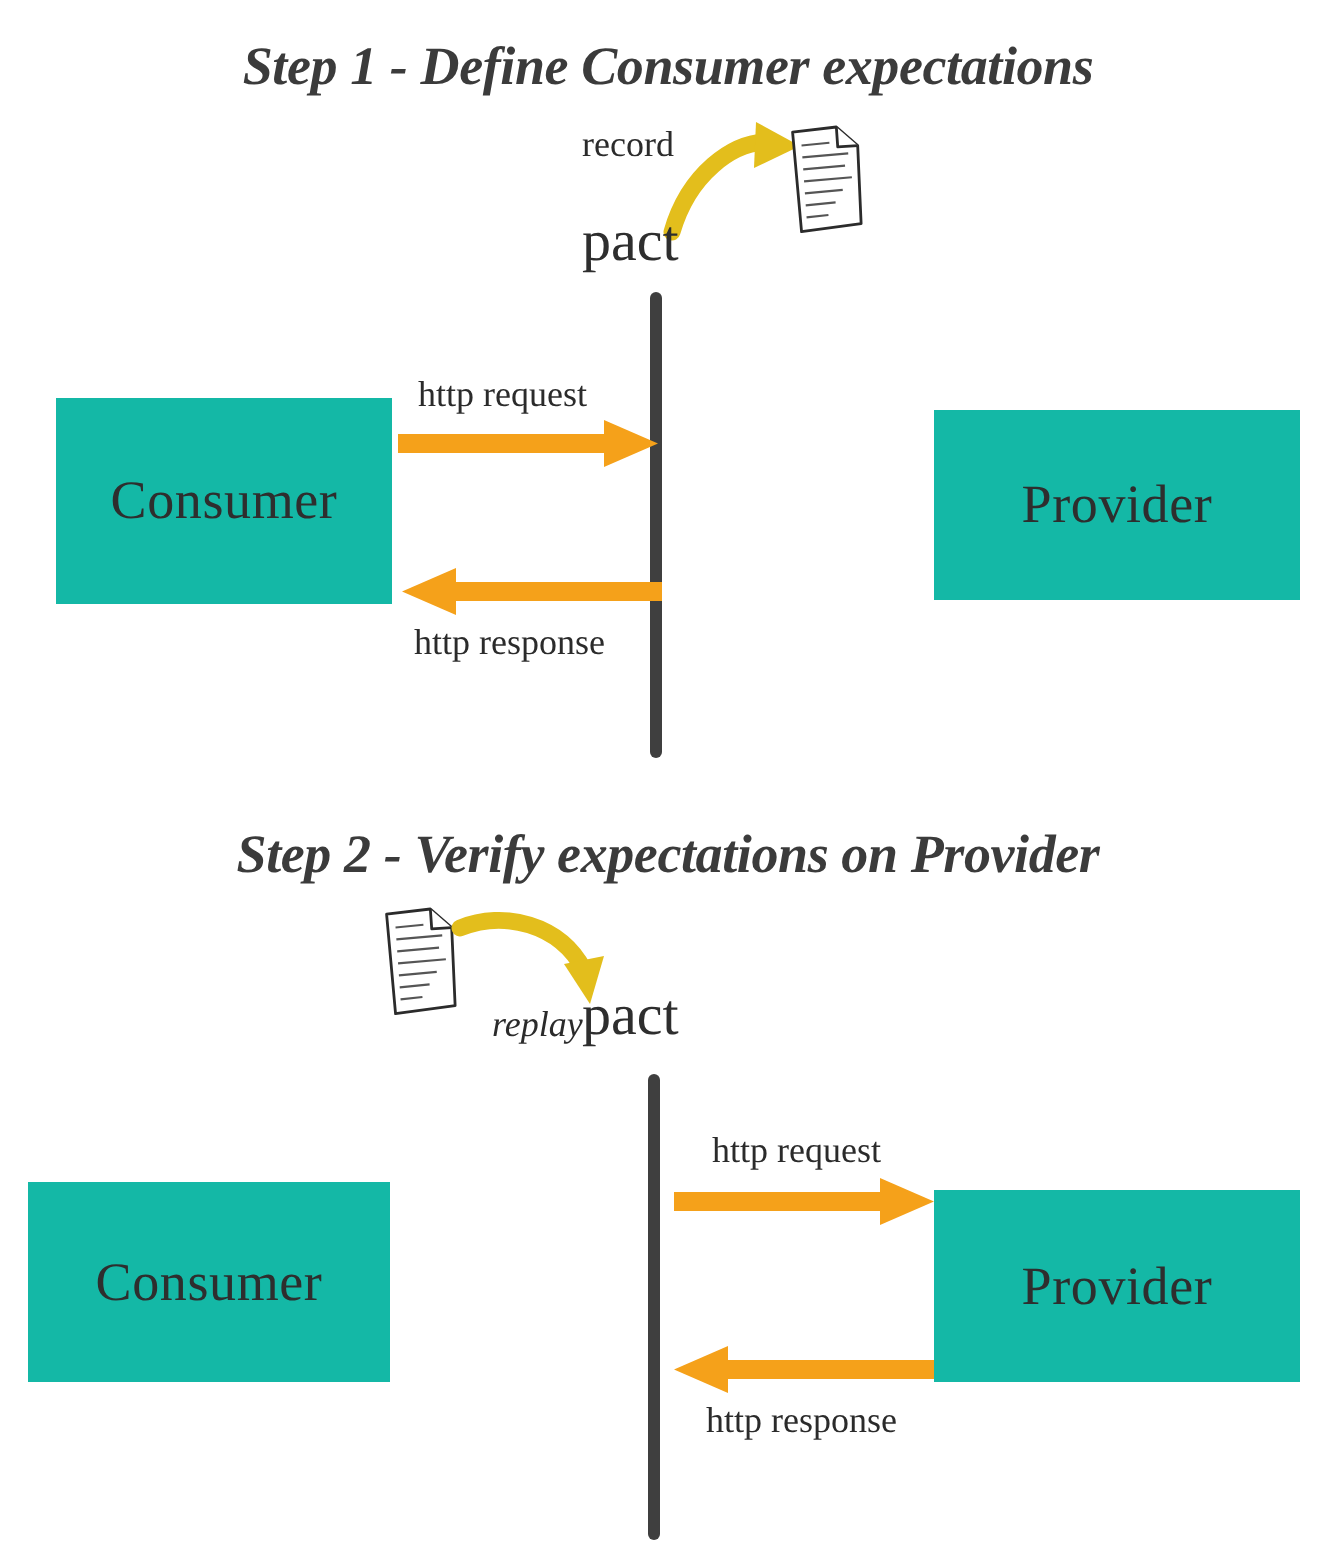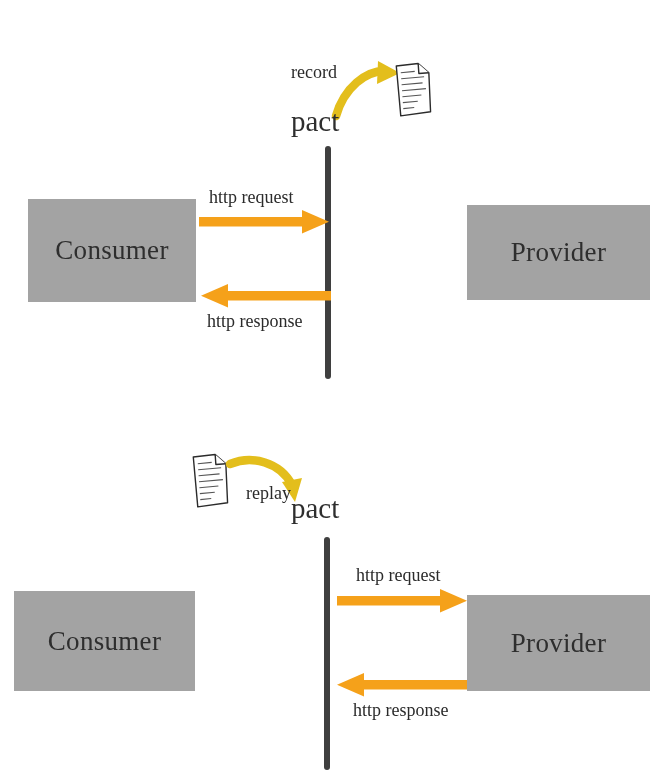--- a/index.html
+++ b/index.html
@@ -30,21 +30,21 @@
     font-size: 27px;
     letter-spacing: -0.2px;
     color: #3b3b3b;
     white-space: nowrap;
   }
   #title-1 { top: 18px; }
   #title-2 { top: 412px; }
 
   .party-box {
     position: absolute;
-    background: #a3a3a3;
+    background: #14b8a6;
     display: flex;
     align-items: center;
     justify-content: center;
     color: #2e2e2e;
     font-family: "Liberation Serif", "DejaVu Serif", serif;
     font-size: 27px;
     letter-spacing: 0.3px;
   }
 
   .lifeline {
@@ -74,20 +74,21 @@
   .arrow-svg, .curve-svg, .doc-svg {
     position: absolute;
     overflow: visible;
   }
 </style>
 </head>
 <body>
 
 <div class="stage">
 
+  <div class="step-title" id="title-1">Step 1 - Define Consumer expectations</div>
 
   <div class="flow-label" style="left:291px; top:62px;">record</div>
 
   <svg class="curve-svg" style="left:330px; top:58px;" width="80" height="65" viewBox="0 0 80 65">
     <path d="M 6 58 C 14 30, 36 12, 56 13" stroke="#E3BE1C" stroke-width="8.5" fill="none" stroke-linecap="round"></path>
     <path d="M 48 3 L 70 15 L 47 26 Z" fill="#E3BE1C"></path>
   </svg>
 
   <svg class="doc-svg" style="left:390px; top:61px;" width="45" height="58" viewBox="0 0 45 58">
     <g transform="rotate(-4 22 29)">
@@ -124,20 +125,21 @@
     <path d="M 103 1 L 130 12.8 L 103 24.5 Z" fill="#F5A11A"></path>
   </svg>
 
   <svg class="arrow-svg" style="left:199px; top:283px;" width="132" height="26" viewBox="0 0 132 26">
     <rect x="24" y="8" width="108" height="9.5" fill="#F5A11A"></rect>
     <path d="M 29 1 L 2 12.8 L 29 24.5 Z" fill="#F5A11A"></path>
   </svg>
 
   <div class="flow-label" style="left:207px; top:311px;">http response</div>
 
+  <div class="step-title" id="title-2">Step 2 - Verify expectations on Provider</div>
 
   <svg class="doc-svg" style="left:187px; top:452px;" width="45" height="58" viewBox="0 0 45 58">
     <g transform="rotate(-4 22 29)">
       <path d="M 8 4 L 30 3 L 40 13 L 39 52 L 9 54 Z" fill="#ffffff" stroke="#2b2b2b" stroke-width="1.4" stroke-linejoin="round"></path>
       <path d="M 30 3 L 30 13 L 40 13" fill="#ffffff" stroke="#2b2b2b" stroke-width="1.4" stroke-linejoin="round"></path>
       <g stroke="#555" stroke-width="1.1">
         <line x1="12" y1="11" x2="26" y2="10.6"></line>
         <line x1="12" y1="17" x2="35" y2="16.6"></line>
         <line x1="12" y1="23" x2="33" y2="22.6"></line>
         <line x1="12" y1="29" x2="36" y2="28.6"></line>
@@ -146,21 +148,21 @@
         <line x1="12" y1="47" x2="23" y2="46.6"></line>
       </g>
     </g>
   </svg>
 
   <svg class="curve-svg" style="left:226px; top:452px;" width="85" height="62" viewBox="0 0 85 62">
     <path d="M 4 12 C 26 3, 54 10, 66 33" stroke="#E3BE1C" stroke-width="8.5" fill="none" stroke-linecap="round"></path>
     <path d="M 56 30 L 76 26 L 69 50 Z" fill="#E3BE1C"></path>
   </svg>
 
-  <div class="flow-label" style="left:246px; top:483px;">replay</div>
+  <div class="flow-label" style="left:246px; top:502px;font-style:italic;">replay</div>
 
   <div class="pact-label" style="left:291px; top:492px;">pact</div>
 
   <div class="lifeline" style="left:324px; top:537px; height:233px;"></div>
 
   <div class="party-box" style="left:14px; top:591px; width:181px; height:100px;">
     <span>Consumer</span>
   </div>
 
   <div class="party-box" style="left:467px; top:595px; width:183px; height:96px;">

